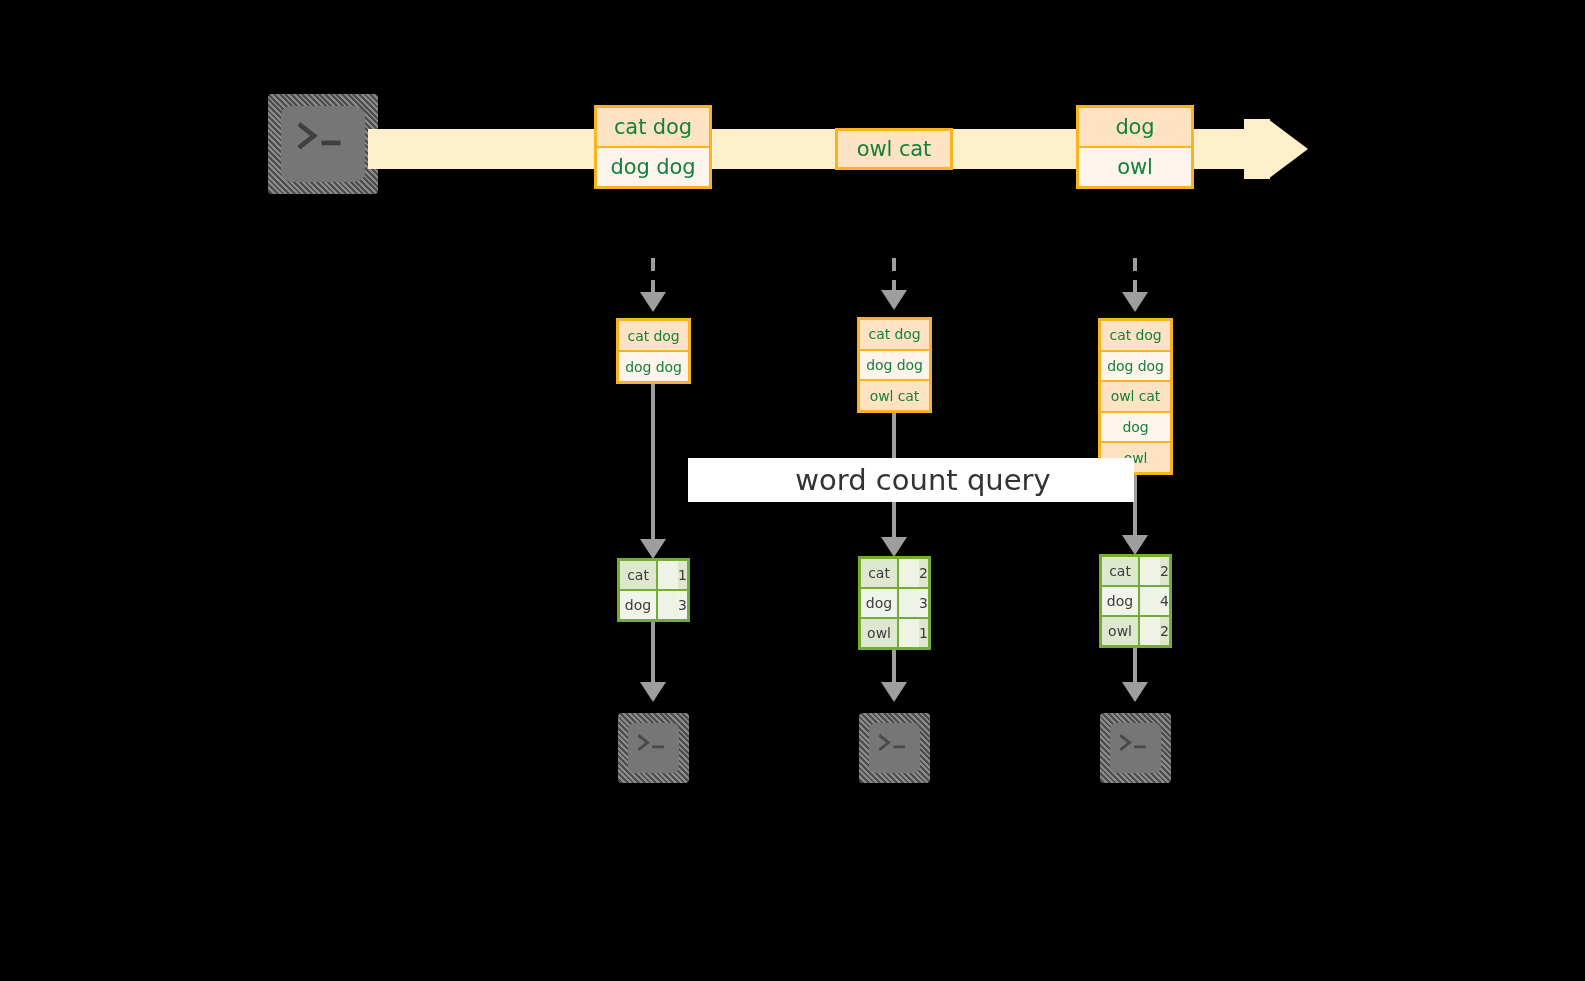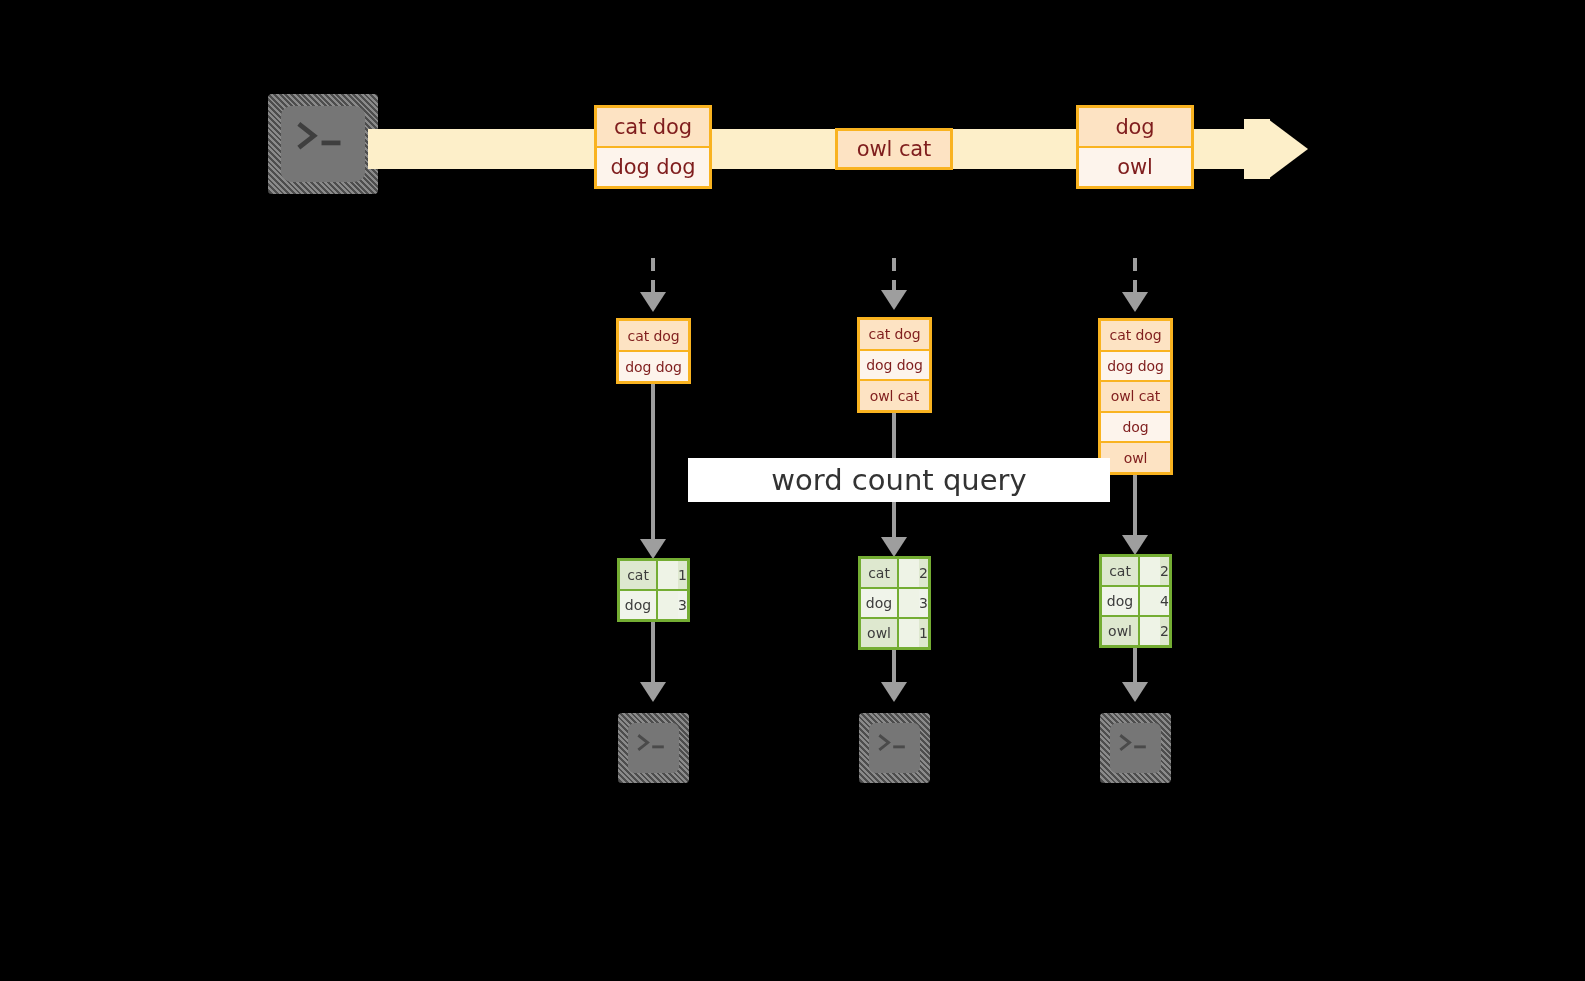--- a/index.html
+++ b/index.html
@@ -64,21 +64,21 @@
     background: #fdefc9;
     display: flex;
     flex-direction: column;
   }
   .rec-cell {
     box-sizing: border-box;
     flex: 1 1 0;
     display: flex;
     align-items: center;
     justify-content: center;
-    color: #7f1d1d;
+    color: #15803d;
     background: #fde3c3;
     border-bottom: 2px solid #f9b320;
     white-space: nowrap;
     letter-spacing: -0.1px;
   }
   .rec-cell.alt { background: #fdf4ec; }
   .rec-cell:last-child { border-bottom: none; }
 
   
   .res-table {
@@ -142,20 +142,21 @@
 
   
   .query-label {
     position: absolute;
     background: #ffffff;
     color: #333333;
     display: flex;
     align-items: center;
     justify-content: center;
     white-space: nowrap;
+    padding-left: 24px;
   }
 </style>
 </head>
 <body>
 
 <div id="canvas">
 
   <div class="terminal" style="left:268px; top:94px; width:110px; height:100px;">
     <div class="term-face">
       <div class="term-glyph">

